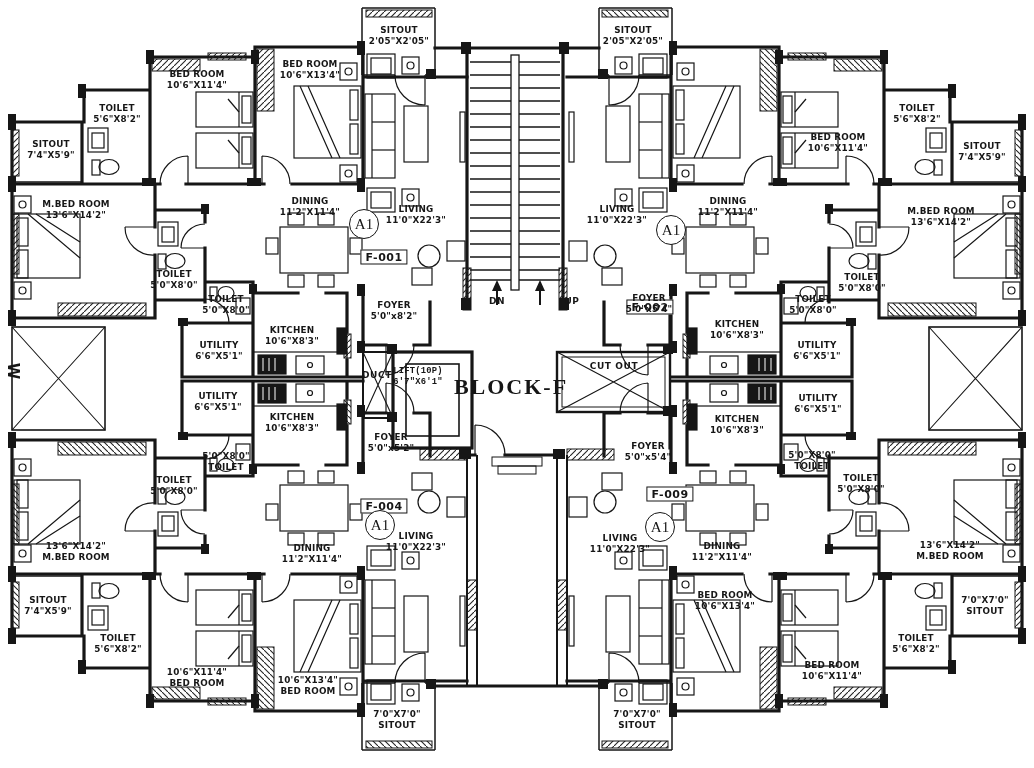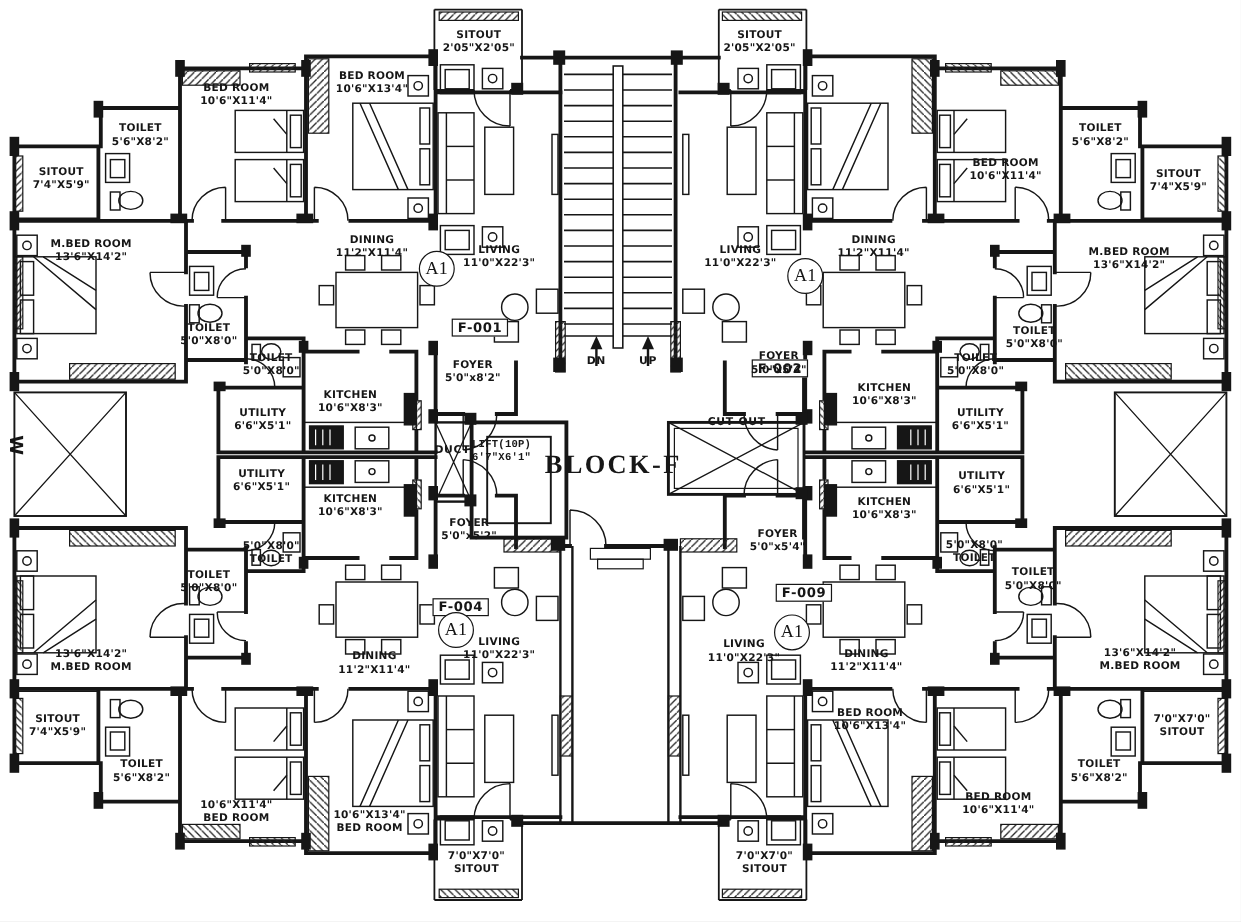--- a/index.html
+++ b/index.html
@@ -292,40 +292,40 @@
       <div class="lbl room" style="left: 617px; top: 215px;">
         <span>LIVING</span>
         <span>11'0"X22'3"</span>
       </div>
       <div class="lbl circle" style="left: 364px; top: 224px;">
         <span>A1</span>
       </div>
       <div class="lbl circle" style="left: 671px; top: 230px;">
         <span>A1</span>
       </div>
-      <div class="lbl tag" style="left: 400px; top: 257px; margin-top: 16px;"><span>F-001</span></div>
+      <div class="lbl tag" style="left: 384px; top: 257px;"><span>F-001</span></div>
       <div class="lbl tag" style="left: 650px; top: 260px; margin-top: 47px;"><span>F-002</span></div>
       <div class="lbl room" style="left: 174px; top: 280px;">
         <span>TOILET</span>
         <span>5'0"X8'0"</span>
       </div>
       <div class="lbl room" style="left: 862px; top: 283px;">
         <span>TOILET</span>
         <span>5'0"X8'0"</span>
       </div>
       <div class="lbl room" style="left: 226px; top: 305px;">
         <span>TOILET</span>
         <span>5'0"X8'0"</span>
       </div>
       <div class="lbl room" style="left: 813px; top: 305px;">
         <span>TOILET</span>
         <span>5'0"X8'0"</span>
       </div>
       <div class="lbl plain" style="left: 497px; top: 302px;"><span>DN</span></div>
-      <div class="lbl plain" style="left: 540px; top: 302px;"><span>UP</span></div>
+      <div class="lbl plain" style="left: 572px; top: 302px;"><span>UP</span></div>
       <div class="lbl room" style="left: 394px; top: 311px;">
         <span>FOYER</span>
         <span>5'0"x8'2"</span>
       </div>
       <div class="lbl room" style="left: 649px; top: 304px;">
         <span>FOYER</span>
         <span>5'0"x5'4"</span>
       </div>
       <div class="lbl room" style="left: 292px; top: 336px;">
         <span>KITCHEN</span>
@@ -342,21 +342,21 @@
       <div class="lbl room" style="left: 817px; top: 351px;">
         <span>UTILITY</span>
         <span>6'6"X5'1"</span>
       </div>
       <div class="lbl plain" style="left: 377px; top: 376px;"><span>DUCT</span></div>
       <div class="lbl room" style="left: 418px; top: 377px; font-family: Liberation Mono, monospace;">
         <span>LIFT(10P)</span>
         <span>6'7"X6'1"</span>
       </div>
       <div class="lbl title" style="left: 511px; top: 375px;"><span>BLOCK-F</span></div>
-      <div class="lbl plain" style="left: 614px; top: 353px;"><span>CUT OUT</span></div>
+      <div class="lbl plain" style="left: 614px; top: 367px;"><span>CUT OUT</span></div>
       <div class="lbl room" style="left: 218px; top: 402px;">
         <span>UTILITY</span>
         <span>6'6"X5'1"</span>
       </div>
       <div class="lbl room" style="left: 818px; top: 404px;">
         <span>UTILITY</span>
         <span>6'6"X5'1"</span>
       </div>
       <div class="lbl room" style="left: 292px; top: 423px;">
         <span>KITCHEN</span>

